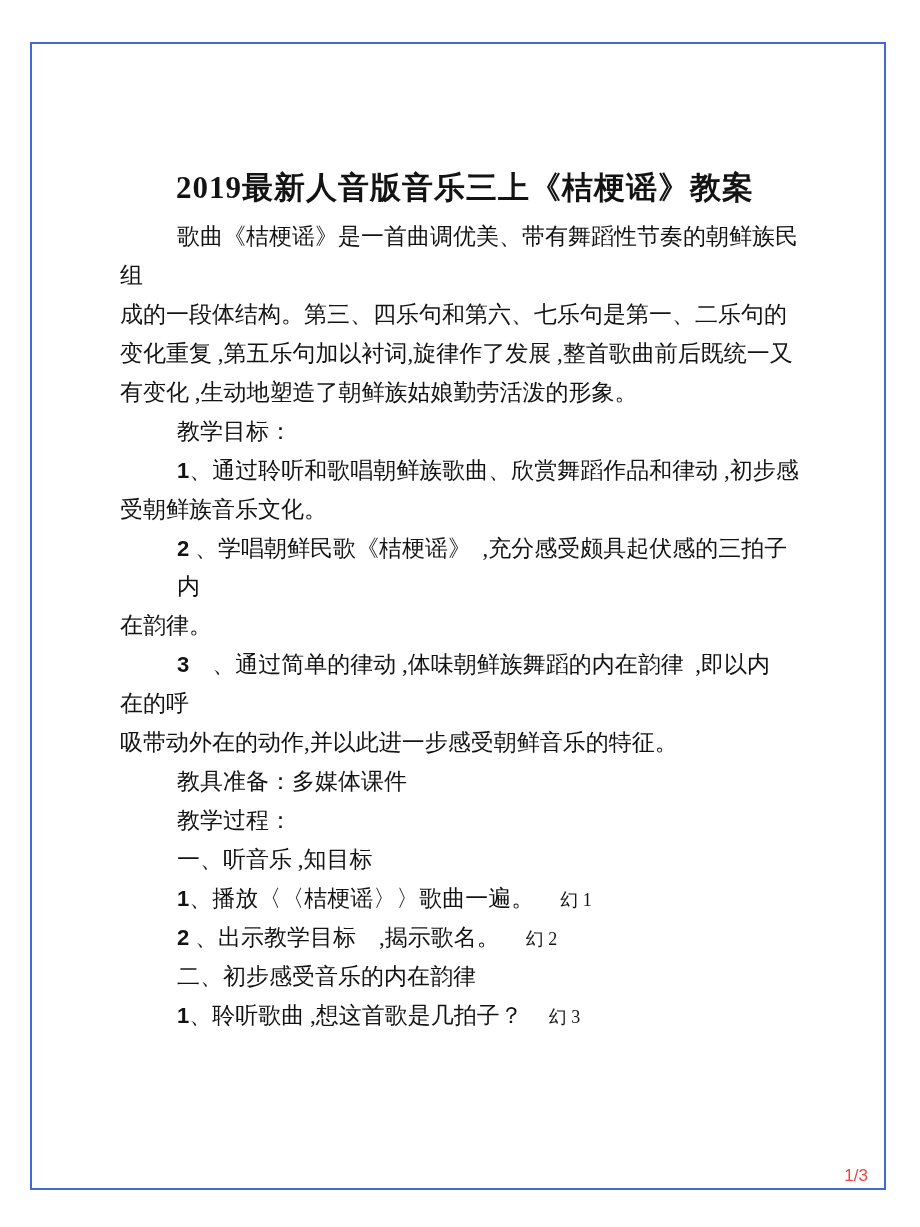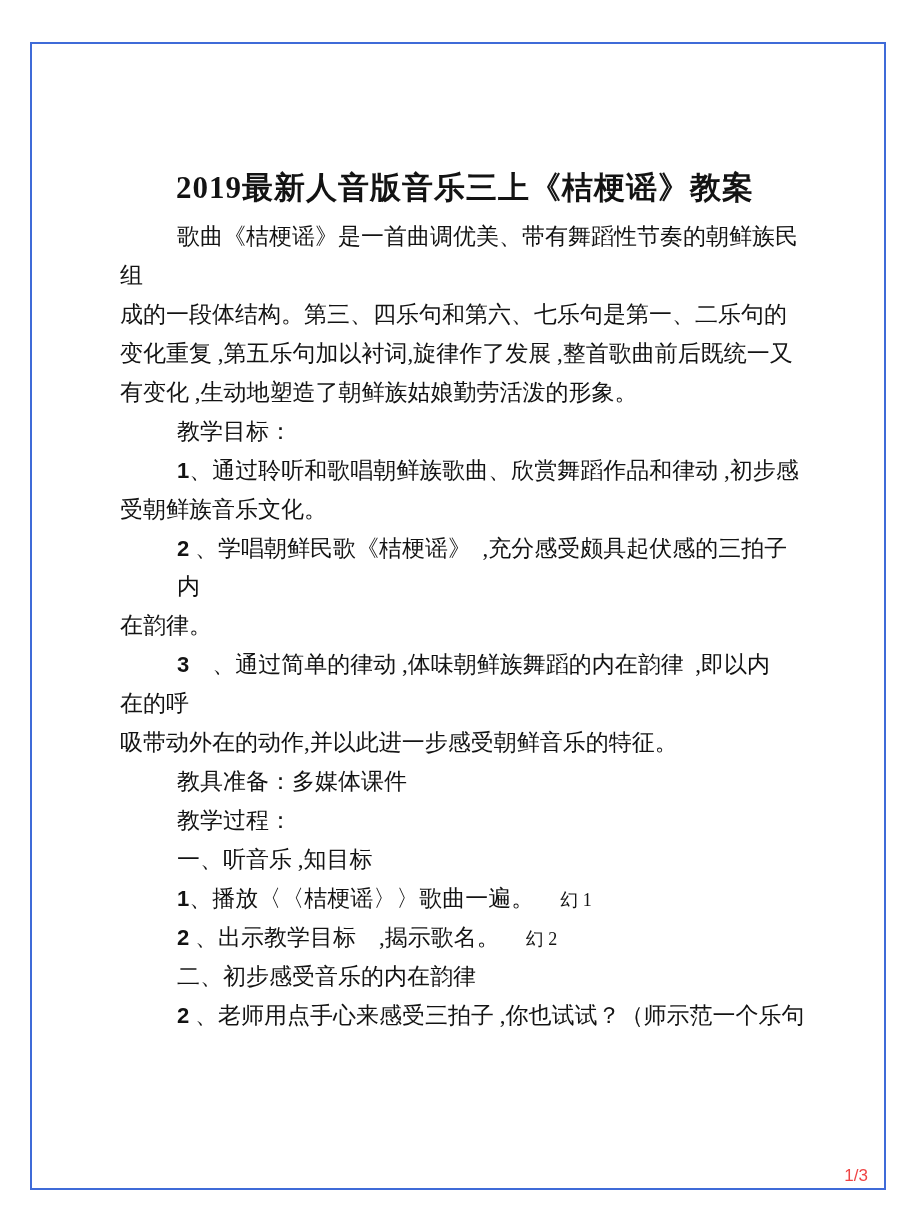--- a/index.html
+++ b/index.html
@@ -51,16 +51,16 @@
   <div class="line"><b class="num"></b><span>在韵律。</span><span class="suffix"></span></div>
   <div class="line indent"><b class="num">3</b><span>    、通过简单的律动 ,体味朝鲜族舞蹈的内在韵律  ,即以内</span><span class="suffix"></span></div>
   <div class="line"><b class="num"></b><span>在的呼</span><span class="suffix"></span></div>
   <div class="line"><b class="num"></b><span>吸带动外在的动作,并以此进一步感受朝鲜音乐的特征。</span><span class="suffix"></span></div>
   <div class="line indent"><b class="num"></b><span>教具准备：多媒体课件</span><span class="suffix"></span></div>
   <div class="line indent"><b class="num"></b><span>教学过程：</span><span class="suffix"></span></div>
   <div class="line indent"><b class="num"></b><span>一、听音乐 ,知目标</span><span class="suffix"></span></div>
   <div class="line indent"><b class="num">1</b><span>、播放〈〈桔梗谣〉〉歌曲一遍。</span><span class="suffix">幻 1</span></div>
   <div class="line indent"><b class="num">2</b><span> 、出示教学目标    ,揭示歌名。</span><span class="suffix">幻 2</span></div>
   <div class="line indent"><b class="num"></b><span>二、初步感受音乐的内在韵律</span><span class="suffix"></span></div>
-  <div class="line indent"><b class="num">2</b><span> 、老师用点手心来感受三拍子 ,你也试试？（师示范一个乐句</span><span class="suffix"></span></div>
+  <div class="line indent"><b class="num">1</b><span>、聆听歌曲 ,想这首歌是几拍子？</span><span class="suffix">幻 3</span></div>
 </div>
 
 <div class="footer">1/3</div>
 
 </body></html>

